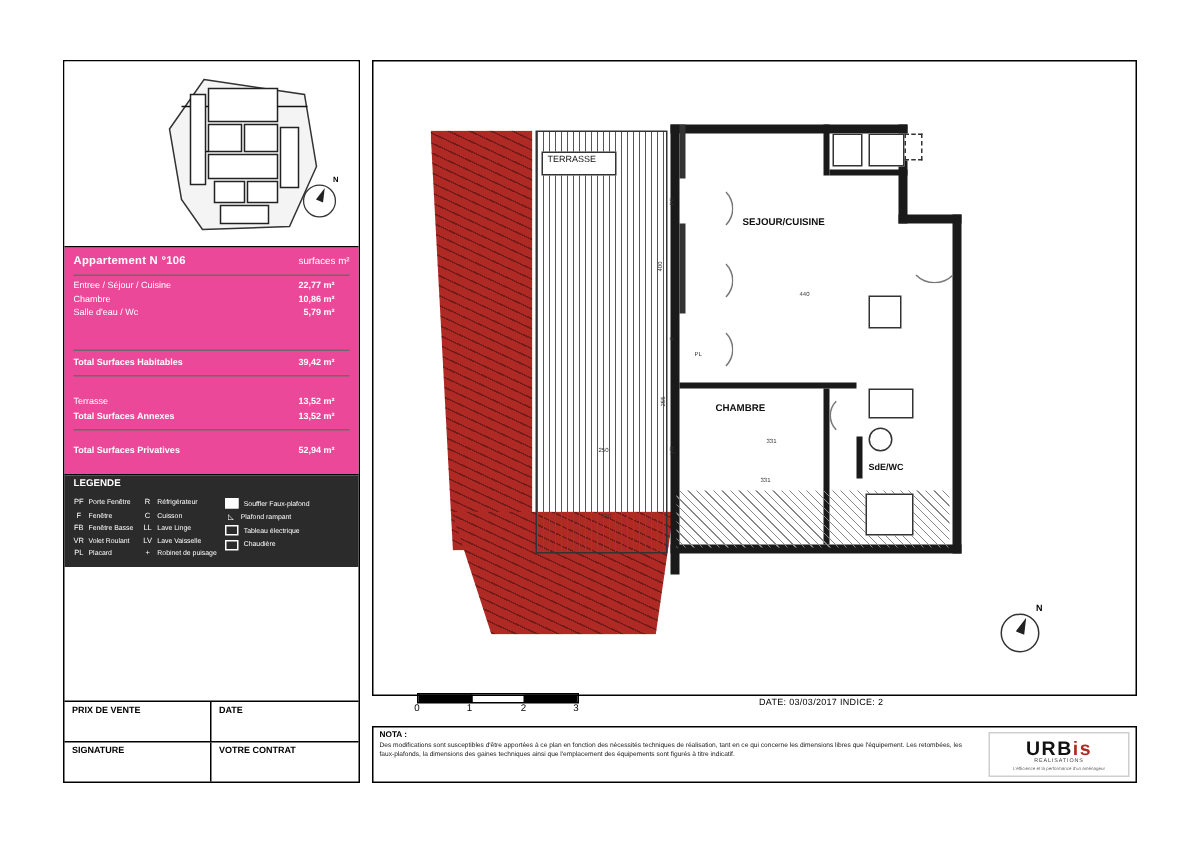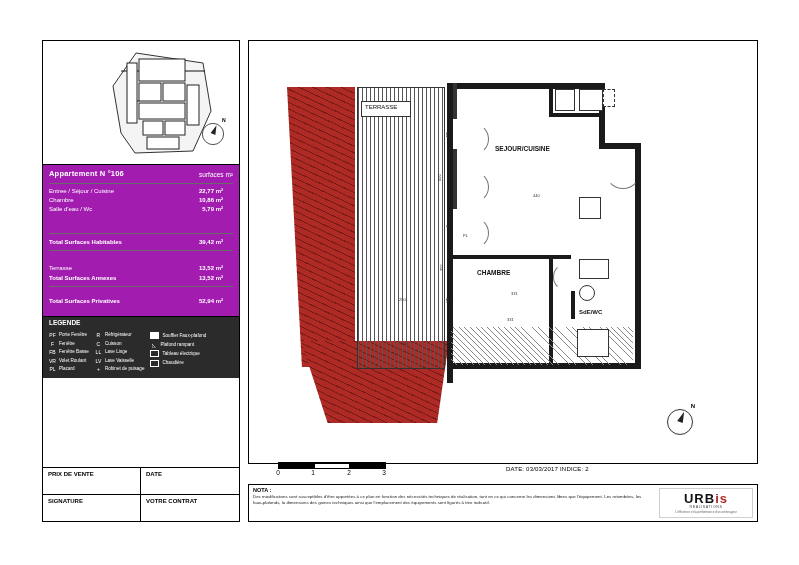--- a/index.html
+++ b/index.html
@@ -4,21 +4,21 @@
 <style>
   html,body{margin:0;padding:0;background:#ffffff;}
   body{width:799px;height:565px;font-family:"Liberation Sans",sans-serif;color:#000;}
   #page{position:relative;width:799px;height:565px;overflow:hidden;background:#fff;}
 
   
   #left-panel{position:absolute;left:42px;top:40px;width:196px;height:480px;border:1px solid #000;background:#fff;}
 
   #key-plan{position:relative;height:123px;border-bottom:1px solid #000;background:#fff;overflow:hidden;}
 
-  .info-block{background:#a21caf;color:#fff;}
+  .info-block{background:#ec4899;color:#fff;}
   #surface-table{padding:0;}
   .st-head{display:flex;justify-content:space-between;align-items:flex-end;padding:4px 6px 2px 6px;}
   .st-title{font-size:7.5px;font-weight:bold;letter-spacing:.2px;}
   .st-unit{font-size:6.5px;}
   .st-row{display:flex;justify-content:space-between;padding:0px 6px;font-size:6px;line-height:9px;}
   .st-row .lab{white-space:nowrap;}
   .st-row .val{font-weight:bold;padding-right:10px;}
   .st-sep{height:1px;background:#6a6a6a;margin:3px 6px;}
   .st-gap{height:16px;}
   .st-total{display:flex;justify-content:space-between;padding:0 6px;font-size:6px;font-weight:bold;line-height:10px;}

